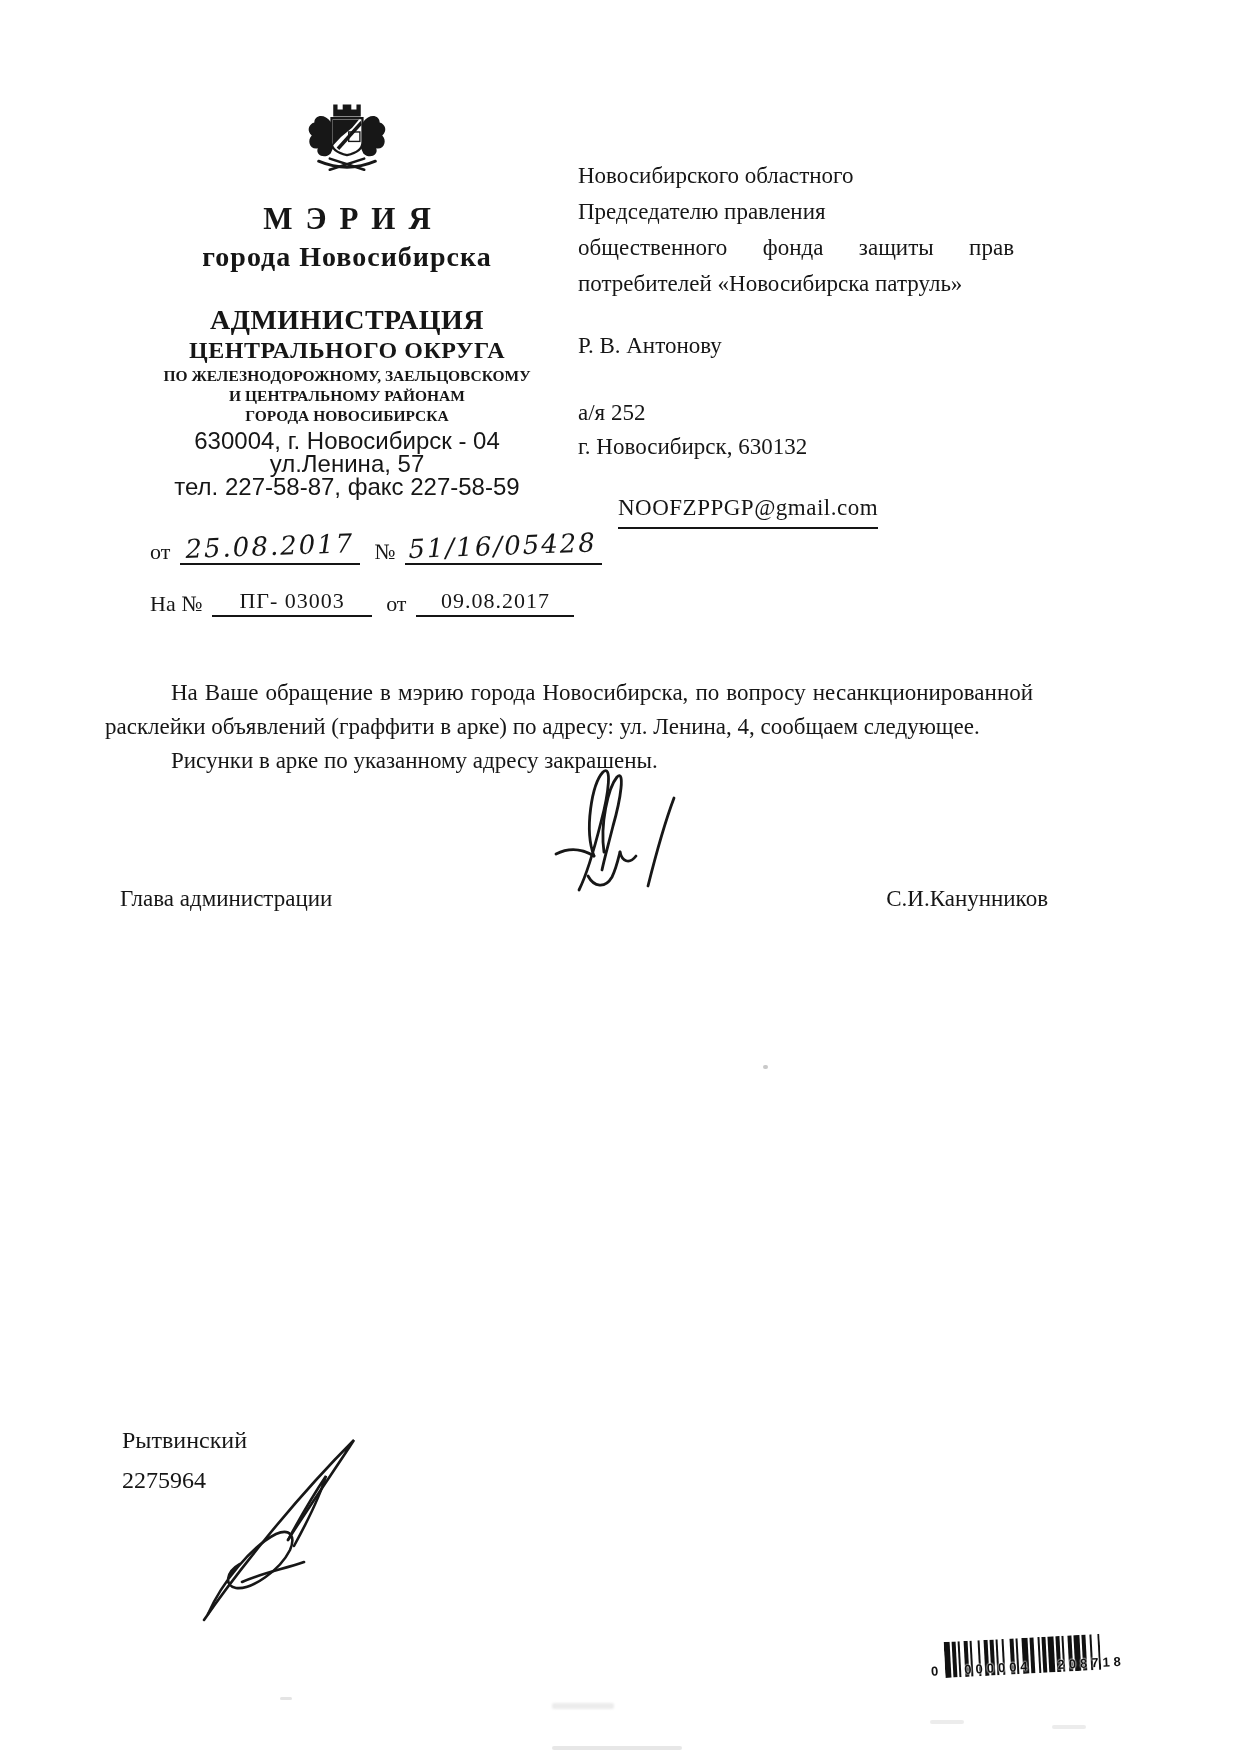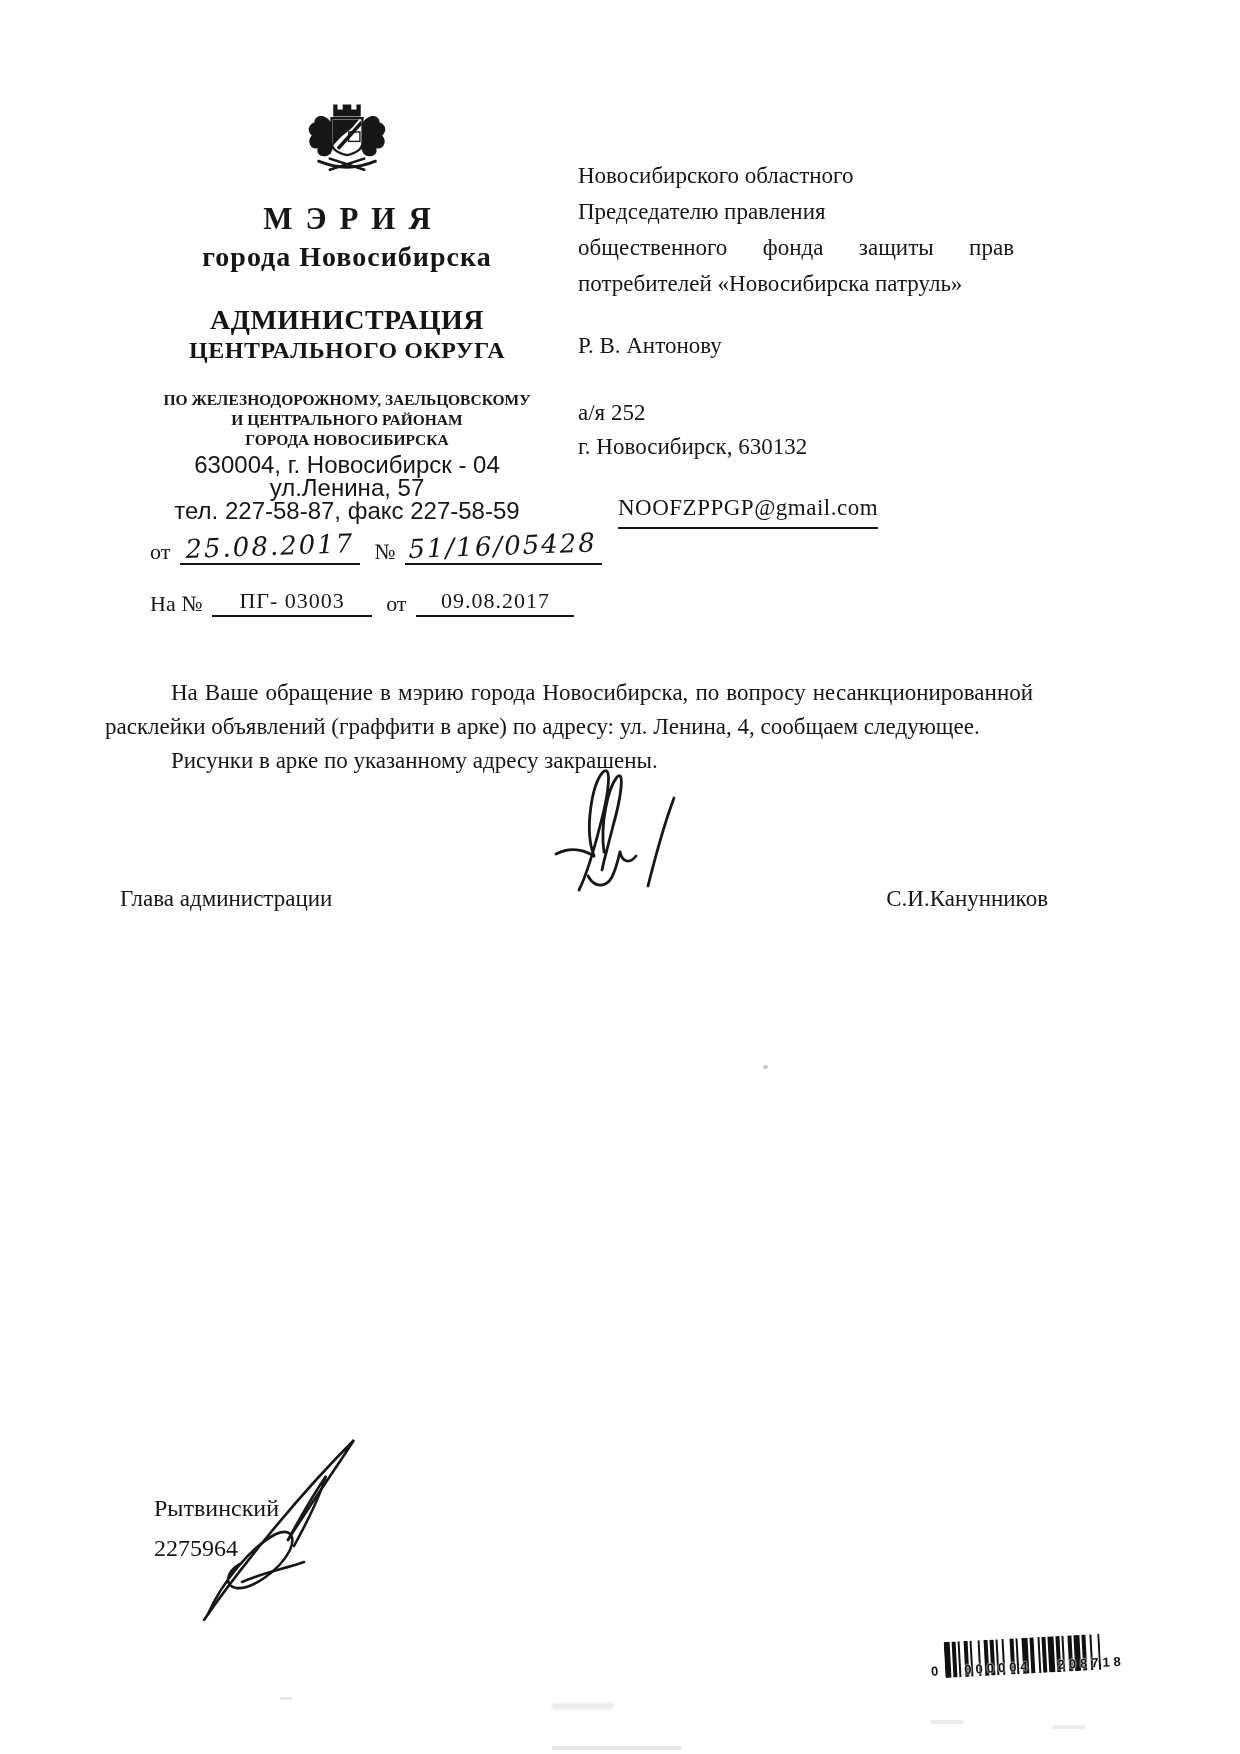--- a/index.html
+++ b/index.html
@@ -8,21 +8,21 @@
     color:#161616;font-family:"Liberation Serif",serif;overflow:hidden;
   }
   
   .letterhead{position:absolute;left:112px;top:102px;width:470px;text-align:center;}
   .emblem-wrap{height:88px;margin-bottom:12px;}
   .org-title1{font-weight:bold;font-size:31px;letter-spacing:13px;padding-left:13px;line-height:34px;}
   .org-title2{font-weight:bold;font-size:28px;letter-spacing:1px;line-height:34px;margin-top:4px;}
   .division{font-weight:bold;font-size:28px;line-height:31px;margin-top:30px;letter-spacing:0.5px;}
   .division2{font-weight:bold;font-size:24px;line-height:31px;letter-spacing:0.5px;}
   .district{font-weight:bold;font-size:15.5px;line-height:20px;}
-  .district.first{margin-top:24px;}
+  .district.first{margin-top:0;}
   .addr{font-family:Liberation Sans, sans-serif;font-size:24px;line-height:23px;}
   .addr.first{margin-top:3px;}
   
   .refline{position:absolute;left:150px;font-size:22px;white-space:nowrap;}
   .refline .lbl{margin-right:10px;}
   .u{display:inline-block;border-bottom:2px solid #151515;text-align:center;vertical-align:bottom;padding:0 4px 1px 4px;}
   .hand{display:inline-block;font-style:italic;font-family:"DejaVu Serif",serif;font-size:26px;letter-spacing:2px;transform:rotate(-2deg);transform-origin:left bottom;position:relative;top:2px;}
   .typed-ref{font-size:22px;letter-spacing:1px;}
   .no2{margin-left:14px;margin-right:10px;}
   
@@ -32,21 +32,21 @@
   .rec-box{margin-top:32px;line-height:34px;}
   .rec-email{margin-top:26px;margin-left:40px;}
   .rec-email span{display:inline-block;border-bottom:2px solid #151515;padding-bottom:1px;letter-spacing:0.5px;}
   
   .body-block{position:absolute;left:105px;top:676px;width:928px;font-size:23px;line-height:34px;text-align:justify;}
   .body-block p{margin:0;text-indent:66px;}
   
   .sign-row{position:absolute;left:120px;top:886px;width:928px;display:flex;justify-content:space-between;font-size:23px;}
   .sig-main{position:absolute;left:546px;top:760px;}
   
-  .executor{position:absolute;left:122px;top:1488px;font-size:24px;line-height:40px;margin-left:32px;}
+  .executor{position:absolute;left:122px;top:1420px;font-size:24px;line-height:40px;}
   .sig-exec{position:absolute;left:192px;top:1424px;}
   
   .barcode{position:absolute;left:945px;top:1642px;width:170px;height:54px;transform:rotate(-3deg);transform-origin:left center;}
   .bars{display:flex;width:156px;height:36px;overflow:hidden;}
   .bar-ink{display:inline-block;height:100%;background:#111;flex:none;}
   .bar-gap{display:inline-block;height:100%;background:transparent;flex:none;}
   .bar-digits{position:absolute;left:-14px;top:21px;display:flex;font-family:"Liberation Sans",sans-serif;
     font-weight:bold;font-size:13px;letter-spacing:4px;color:#111;text-shadow:0 0 2px #fff,0 0 2px #fff;}
   .bar-digits .d1{margin-right:22px;} .bar-digits .d2{margin-right:26px;}
   
@@ -76,21 +76,21 @@
         <path class="ink" d="M17,68 Q50,82 83,68" stroke-width="3.4"></path>
         <path class="ink" d="M30,78 L70,65 M30,65 L70,78" stroke-width="3"></path>
         <path d="M45,72 q5,4 10,0 q-5,8 -10,0 z" fill="#171717"></path>
       </svg>
     </div>
     <div class="org-title1">МЭРИЯ</div>
     <div class="org-title2">города Новосибирска</div>
     <div class="division">АДМИНИСТРАЦИЯ</div>
     <div class="division2">ЦЕНТРАЛЬНОГО ОКРУГА</div>
     <div class="district first">ПО ЖЕЛЕЗНОДОРОЖНОМУ, ЗАЕЛЬЦОВСКОМУ</div>
-    <div class="district">И ЦЕНТРАЛЬНОГО РАЙОНАМ</div>
+    <div class="district">И ЦЕНТРАЛЬНОМУ РАЙОНАМ</div>
     <div class="district">ГОРОДА НОВОСИБИРСКА</div>
     <div class="addr first">630004, г. Новосибирск - 04</div>
     <div class="addr">ул.Ленина, 57</div>
     <div class="addr">тел. 227-58-87, факс 227-58-59</div>
   </div>
 
   <div class="refline" style="top:532px;">
     <span class="lbl">от</span><span class="u" style="min-width:172px;"><span class="hand">25.08.2017</span></span><span class="lbl no2">№</span><span class="u" style="min-width:160px;"><span class="hand">51/16/05428</span></span>
   </div>
 

